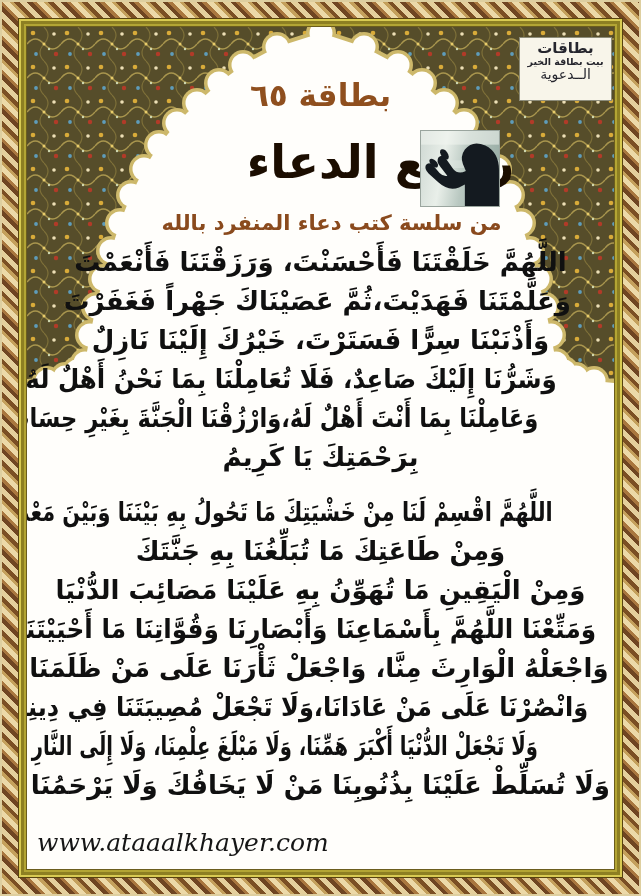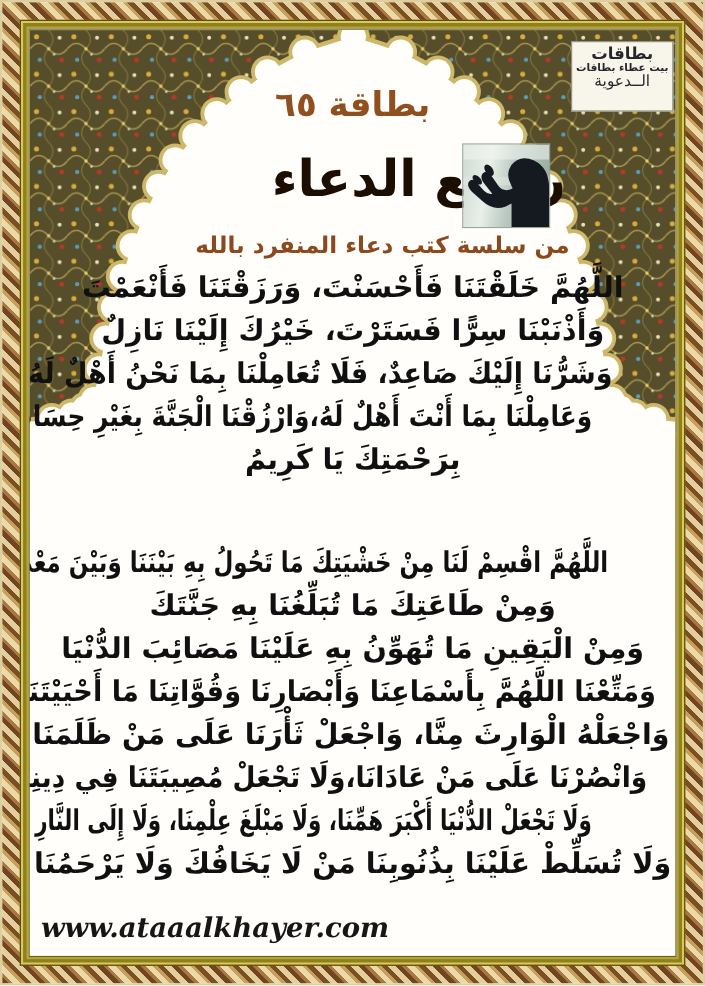--- a/index.html
+++ b/index.html
@@ -68,42 +68,42 @@
   }
   .praying-image {
     position:absolute; top:103px; left:393px;
     width:80px; height:77px; z-index:5;
     background:linear-gradient(100deg,#cfd9d3 0%,#e9efe9 30%,#b9c8c1 55%,#93a8a0 100%);
     border:1px solid #9aa59e;
     overflow:hidden;
   }
   .praying-image svg { display:block; width:100%; height:100%; }
   .series-subtitle {
-    position:absolute; top:184px; left:16px; width:100%;
+    position:absolute; top:184px; left:0; width:100%;
     text-align:center; font-size:21px; font-weight:bold;
     color:#8a4a1d; z-index:4;padding-left:22px;
   }
 
   
   .prayer { position:absolute; z-index:4; width:100%; }
   .prayer .line {
     display:block; width:100%; height:39px; line-height:39px;
     text-align:center; white-space:nowrap;
     font-size:26px; font-weight:bold; color:#101010;
     overflow:visible;
   }
   .p1 { top:216px; padding:0 43px; }
   .p2 { top:466px; padding:0 4px; }
 
   
   .site-url {
     position:absolute; bottom:12px; left:10px;
     direction:ltr;
     font-family:"DejaVu Serif", serif;
-    font-style:italic; font-weight:bold;
+    font-style:italic; font-weight:normal;
     font-size:25px; color:#161616; z-index:4;
   }
 </style>
 </head>
 <body>
 
 <div class="card">
   <div class="frame-chain">
     <div class="frame-gold">
       <div class="content">
@@ -194,21 +194,21 @@
               <circle cx="524" cy="308" r="11.5" fill="#fffefb"></circle>
               <circle cx="529" cy="336" r="11.5" fill="#fffefb"></circle>
               <circle cx="537" cy="344" r="11.5" fill="#fffefb"></circle>
               <circle cx="549" cy="350" r="11.5" fill="#fffefb"></circle>
               <circle cx="567" cy="354" r="11.5" fill="#fffefb"></circle>
             </g>
         </svg>
 
         <div class="badge">
           <div class="b1">بطاقات</div>
-          <div class="b2">بيت عطاء بطاقات</div>
+          <div class="b2">بيت بطاقة الخير</div>
           <div class="b3">الــدعوية</div>
         </div>
 
         <div class="card-number">بطاقة ٦٥</div>
         <div class="page-title">روائع الدعاء</div>
 
         <div class="praying-image">
           <svg viewBox="0 0 80 77">
             <rect x="0" y="0" width="80" height="14" fill="#f2f6f1" opacity="0.55"></rect>
             <rect x="0" y="30" width="80" height="8" fill="#dfe8e2" opacity="0.5"></rect>
@@ -218,20 +218,21 @@
                  Q28,62 39,58 L45,55 L45,77 Z"></path>
             <ellipse cx="24" cy="24" rx="3.5" ry="6" transform="rotate(-35 24 24)" fill="#141a20"></ellipse>
             <ellipse cx="13" cy="33" rx="3" ry="5.5" transform="rotate(-45 13 33)" fill="#141a20"></ellipse>
           </svg>
         </div>
 
         <div class="series-subtitle">من سلسة كتب دعاء المنفرد بالله</div>
 
         <div class="prayer p1">
           <span class="line">اللَّهُمَّ خَلَقْتَنَا فَأَحْسَنْتَ، وَرَزَقْتَنَا فَأَنْعَمْتَ</span>
+          <span class="line">وَعَلَّمْتَنَا فَهَدَيْتَ،ثُمَّ عَصَيْنَاكَ جَهْراً فَغَفَرْتَ</span>
           <span class="line">وَأَذْنَبْنَا سِرًّا فَسَتَرْتَ، خَيْرُكَ إِلَيْنَا نَازِلٌ</span>
           <span class="line" style="transform-origin: center center; transform: scaleX(0.943162);">وَشَرُّنَا إِلَيْكَ صَاعِدٌ، فَلَا تُعَامِلْنَا بِمَا نَحْنُ أَهْلٌ لَهُ</span>
           <span class="line" style="transform-origin: center center; transform: scaleX(0.869067);">وَعَامِلْنَا بِمَا أَنْتَ أَهْلٌ لَهُ،وَارْزُقْنَا الْجَنَّةَ بِغَيْرِ حِسَابٍ</span>
           <span class="line">بِرَحْمَتِكَ يَا كَرِيمُ</span>
         </div>
 
         <div class="prayer p2">
           <span class="line" style="transform-origin: center center; transform: scaleX(0.801939);">اللَّهُمَّ اقْسِمْ لَنَا مِنْ خَشْيَتِكَ مَا تَحُولُ بِهِ بَيْنَنَا وَبَيْنَ مَعْصِيَتِكَ</span>
           <span class="line">وَمِنْ طَاعَتِكَ مَا تُبَلِّغُنَا بِهِ جَنَّتَكَ</span>
           <span class="line">وَمِنْ الْيَقِينِ مَا تُهَوِّنُ بِهِ عَلَيْنَا مَصَائِبَ الدُّنْيَا</span>

